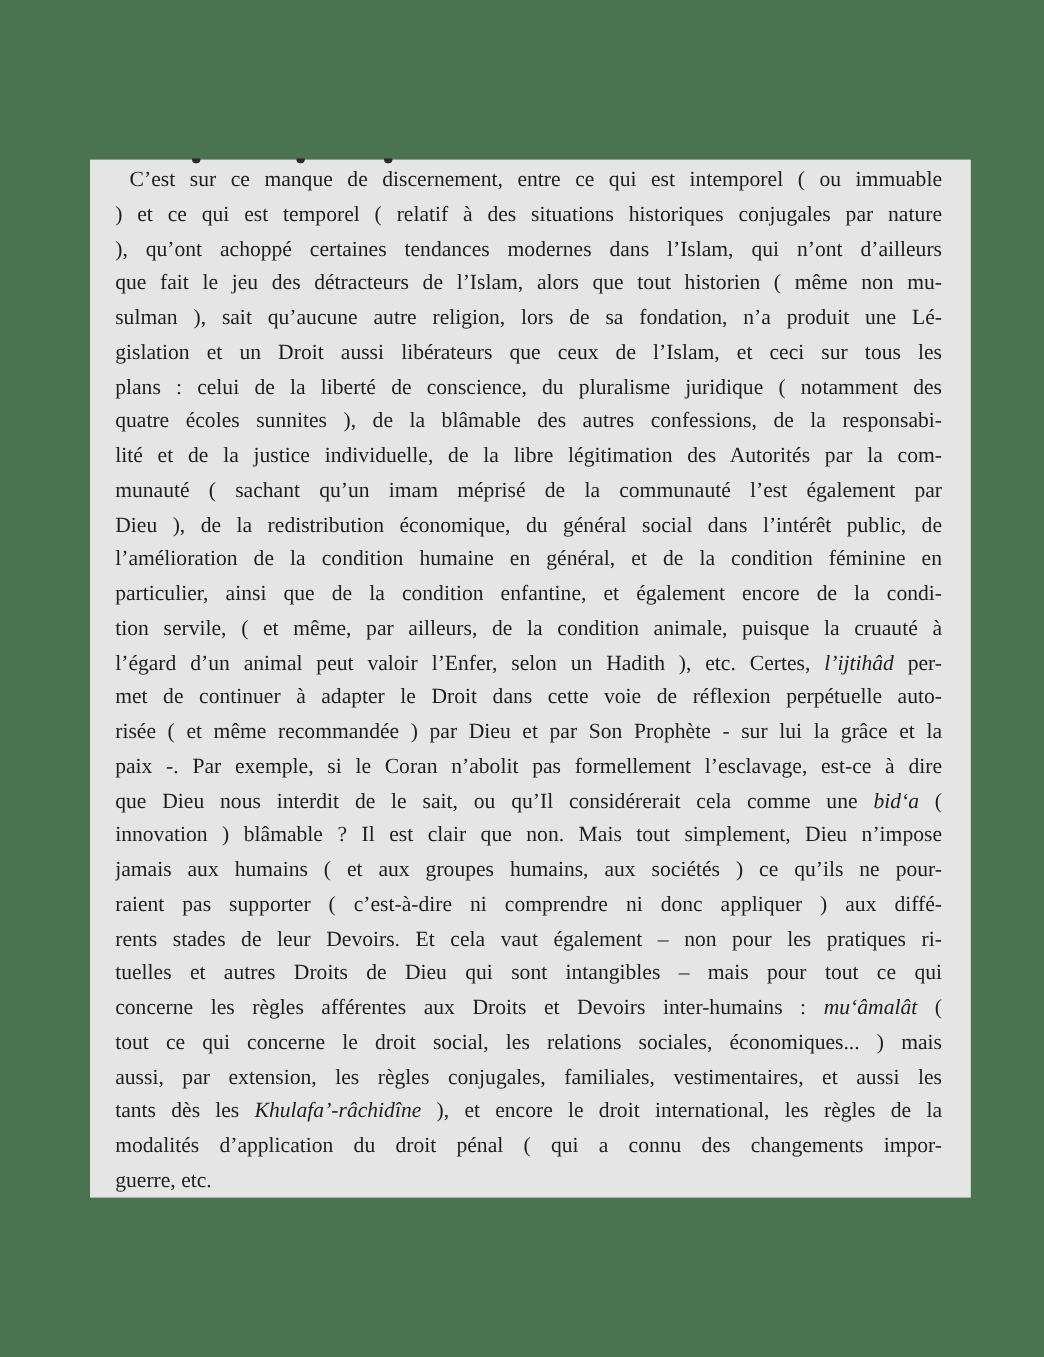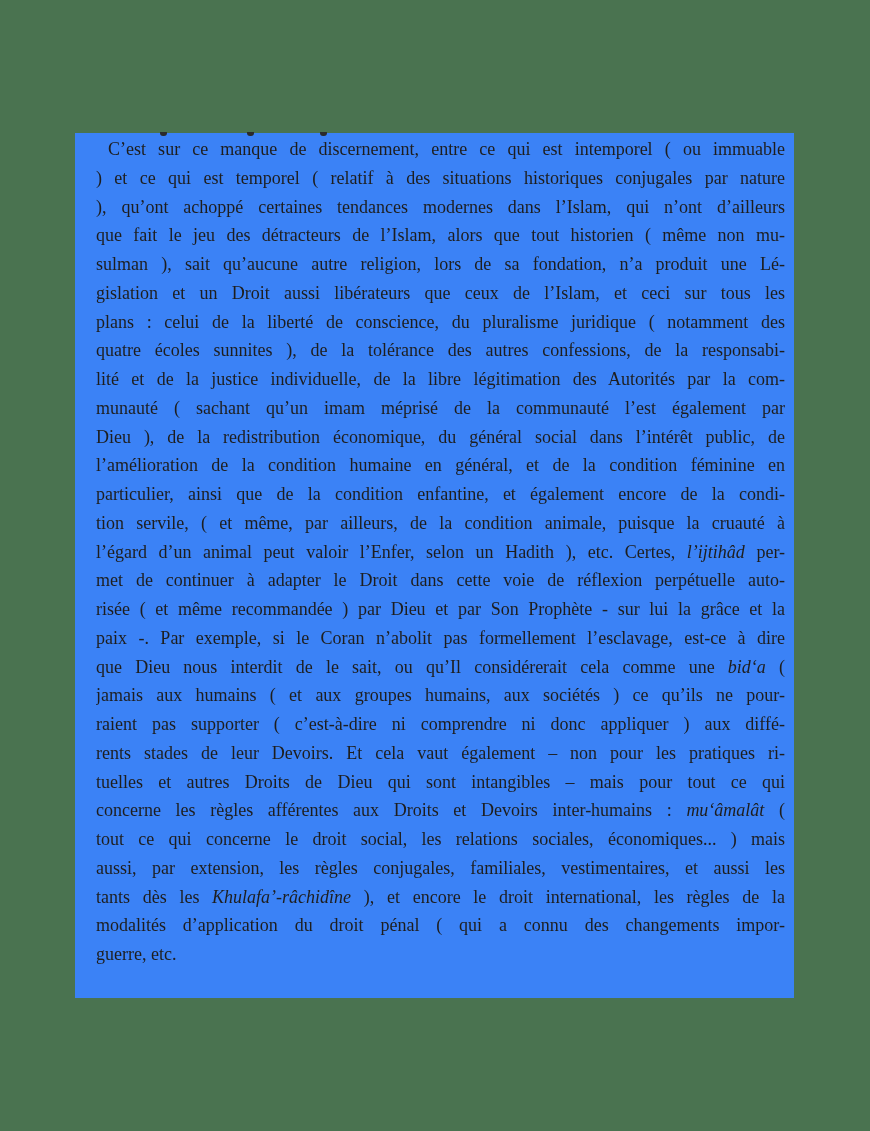--- a/index.html
+++ b/index.html
@@ -56,41 +56,42 @@
     width: 7px;
     height: 4px;
     background: #2b2b2b;
     border-radius: 0 0 3px 3px;
   }
 </style>
 </head>
 <body>
 
 <div class="reader-bg" style="background: rgb(74, 115, 80);">
-  <div class="doc-page" style="background: #3b82f6;">
+  <div class="doc-page" style="background: #e5e5e5; padding-left: 15px;">
     <div class="paragraph" id="paragraph" style="color: rgb(30, 30, 30);">
         <div class="line line--indent"><span>C’est sur ce manque de discernement, entre ce qui est intemporel ( ou immuable</span></div>
         <div class="line"><span>) et ce qui est temporel ( relatif à des situations historiques conjugales par nature</span></div>
         <div class="line"><span>), qu’ont achoppé certaines tendances modernes dans l’Islam, qui n’ont d’ailleurs</span></div>
         <div class="line"><span>que fait le jeu des détracteurs de l’Islam, alors que tout historien ( même non mu-</span></div>
         <div class="line"><span>sulman ), sait qu’aucune autre religion, lors de sa fondation, n’a produit une Lé-</span></div>
         <div class="line"><span>gislation et un Droit aussi libérateurs que ceux de l’Islam, et ceci sur tous les</span></div>
         <div class="line"><span>plans : celui de la liberté de conscience, du pluralisme juridique ( notamment des</span></div>
-        <div class="line"><span>quatre écoles sunnites ), de la tolérance des autres confessions, de la responsabi-</span></div>
+        <div class="line"><span>quatre écoles sunnites ), de la blâmable des autres confessions, de la responsabi-</span></div>
         <div class="line"><span>lité et de la justice individuelle, de la libre légitimation des Autorités par la com-</span></div>
         <div class="line"><span>munauté ( sachant qu’un imam méprisé de la communauté l’est également par</span></div>
         <div class="line"><span>Dieu ), de la redistribution économique, du général social dans l’intérêt public, de</span></div>
         <div class="line"><span>l’amélioration de la condition humaine en général, et de la condition féminine en</span></div>
         <div class="line"><span>particulier, ainsi que de la condition enfantine, et également encore de la condi-</span></div>
         <div class="line"><span>tion servile, ( et même, par ailleurs, de la condition animale, puisque la cruauté à</span></div>
         <div class="line"><span>l’égard d’un animal peut valoir l’Enfer, selon un Hadith ), etc. Certes, </span><em>l’ijtihâd</em><span> per-</span></div>
         <div class="line"><span>met de continuer à adapter le Droit dans cette voie de réflexion perpétuelle auto-</span></div>
         <div class="line"><span>risée ( et même recommandée ) par Dieu et par Son Prophète - sur lui la grâce et la</span></div>
         <div class="line"><span>paix -. Par exemple, si le Coran n’abolit pas formellement l’esclavage, est-ce à dire</span></div>
         <div class="line"><span>que Dieu nous interdit de le sait, ou qu’Il considérerait cela comme une </span><em>bid‘a</em><span> (</span></div>
+        <div class="line"><span>innovation ) blâmable ? Il est clair que non. Mais tout simplement, Dieu n’impose</span></div>
         <div class="line"><span>jamais aux humains ( et aux groupes humains, aux sociétés ) ce qu’ils ne pour-</span></div>
         <div class="line"><span>raient pas supporter ( c’est-à-dire ni comprendre ni donc appliquer ) aux diffé-</span></div>
         <div class="line"><span>rents stades de leur Devoirs. Et cela vaut également – non pour les pratiques ri-</span></div>
         <div class="line"><span>tuelles et autres Droits de Dieu qui sont intangibles – mais pour tout ce qui</span></div>
         <div class="line"><span>concerne les règles afférentes aux Droits et Devoirs inter-humains : </span><em>mu‘âmalât</em><span> (</span></div>
         <div class="line"><span>tout ce qui concerne le droit social, les relations sociales, économiques... ) mais</span></div>
         <div class="line"><span>aussi, par extension, les règles conjugales, familiales, vestimentaires, et aussi les</span></div>
         <div class="line"><span>tants dès les </span><em>Khulafa’-râchidîne</em><span> ), et encore le droit international, les règles de la</span></div>
         <div class="line"><span>modalités d’application du droit pénal ( qui a connu des changements impor-</span></div>
         <div class="line line--last"><span>guerre, etc.</span></div>

